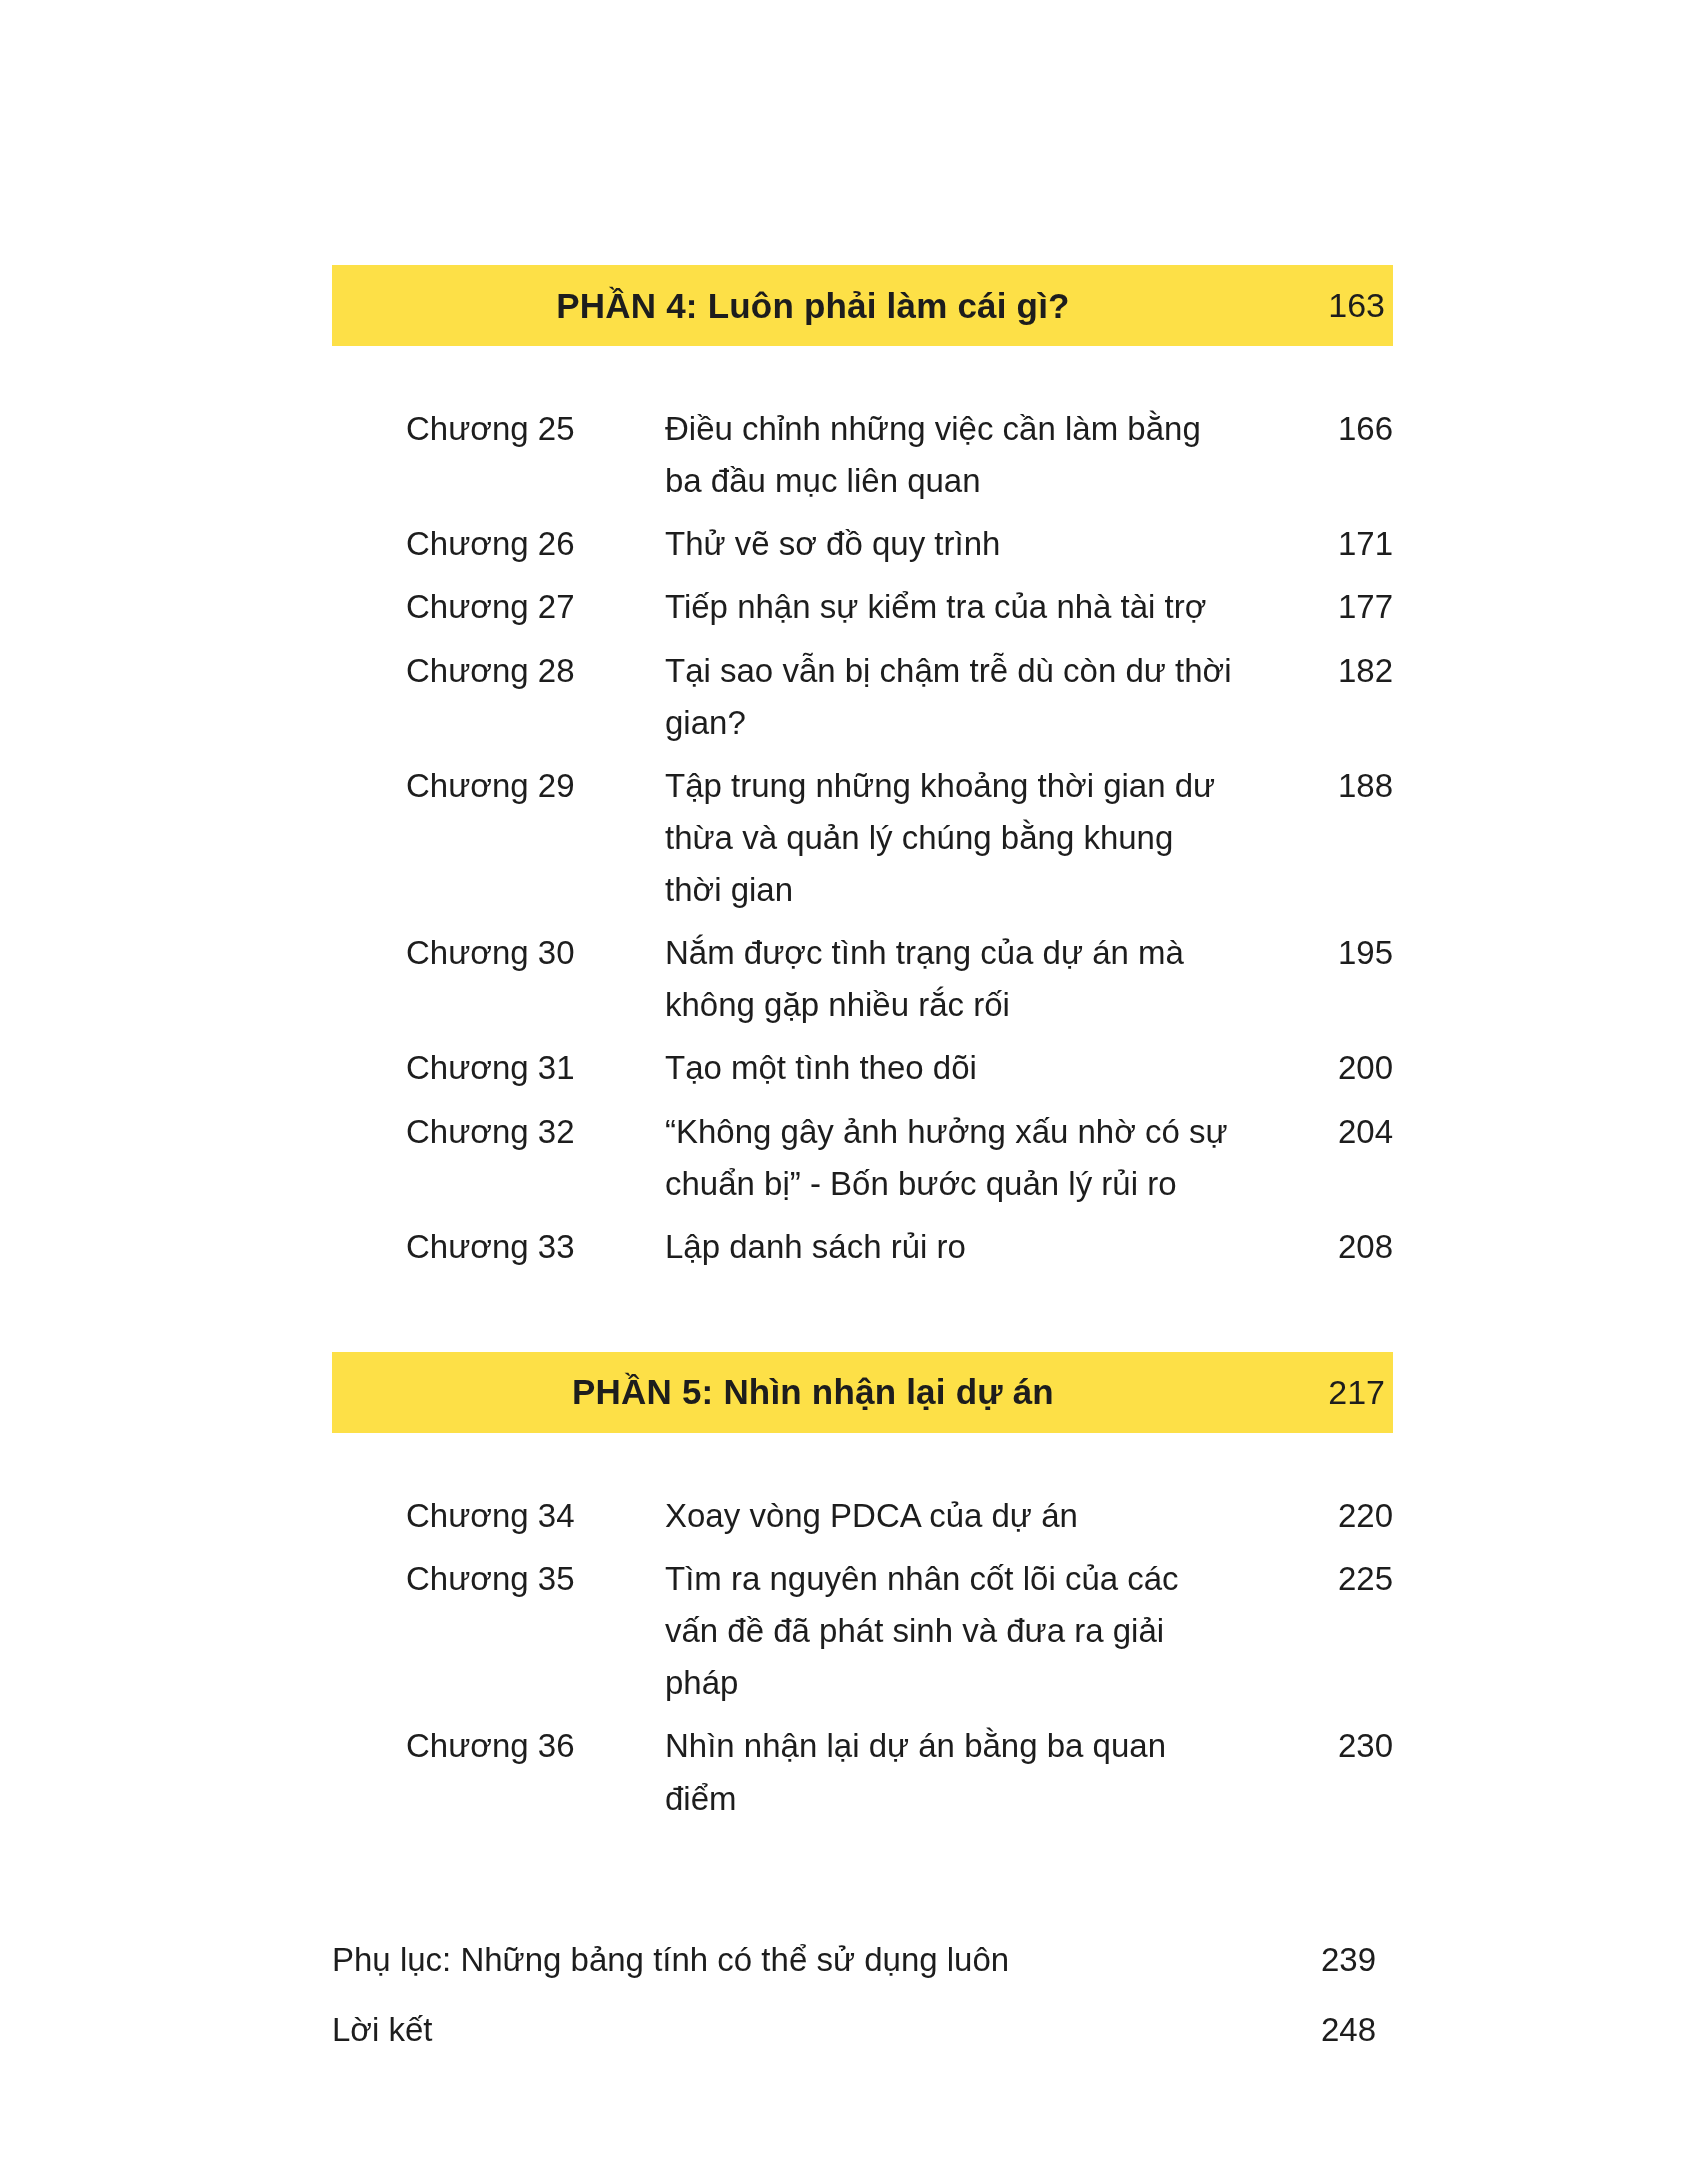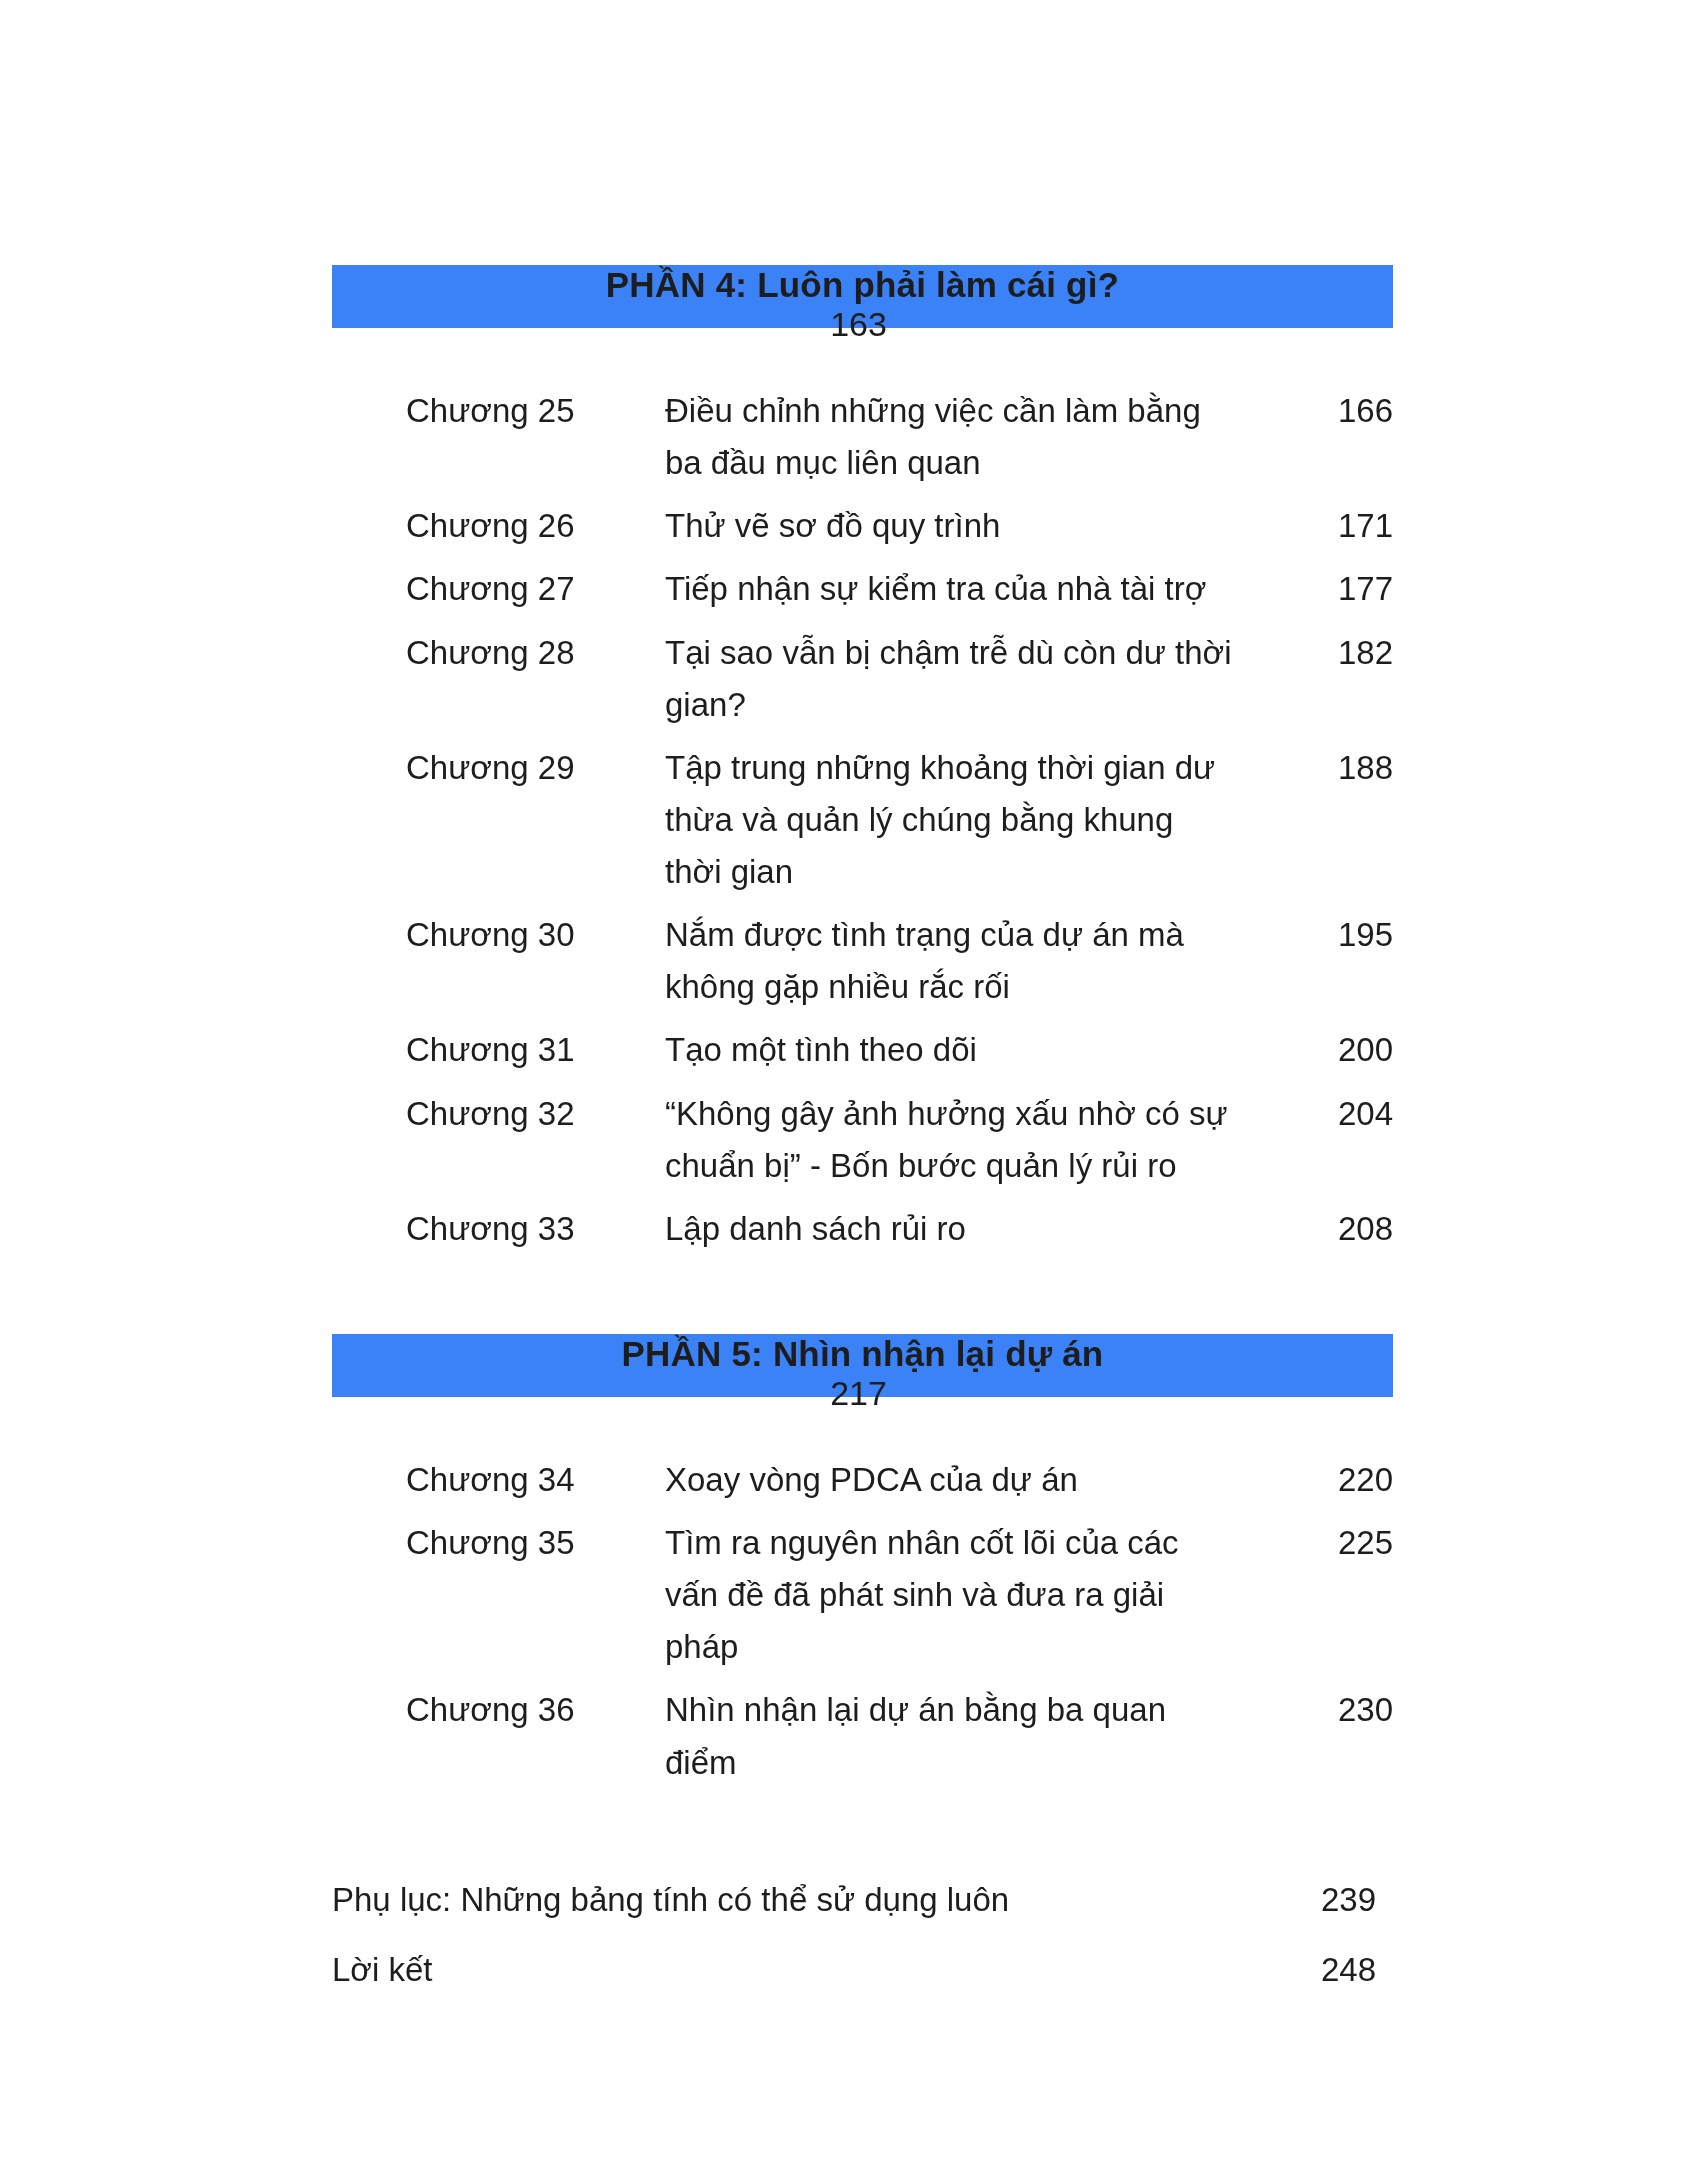--- a/index.html
+++ b/index.html
@@ -16,26 +16,25 @@
     color: #1d1d1d;
     overflow: hidden;
   }
   .content {
     position: absolute;
     left: 332px;
     top: 265px;
     width: 1061px;
   }
   .section-header {
-    background: #3b82f6;
-    height: 63px;
+    background: #fde047;
+    height: 81px;
     display: flex;
     align-items: center;
     margin-bottom: 57px;
-    flex-direction: column;
   }
   .section-header .section-title {
     flex: 1;
     text-align: center;
     font-weight: bold;
     font-size: 35px;
     letter-spacing: 0.2px;
   }
   .section-header .section-page {
     flex: 0 0 99px;
@@ -65,21 +64,21 @@
   .toc-row .title {
     flex: 1;
     padding-right: 30px;
     box-sizing: border-box;
   }
   .toc-row .page-num {
     flex: 0 0 89px;
     text-align: right;
   }
   .footer-entries {
-    margin-top: 85px;
+    margin-top: 109px;
   }
   .footer-row {
     display: flex;
     align-items: flex-start;
     font-size: 33px;
     line-height: 1.58;
     margin-bottom: 18px;
   }
   .footer-row .footer-title {
     flex: 1;

